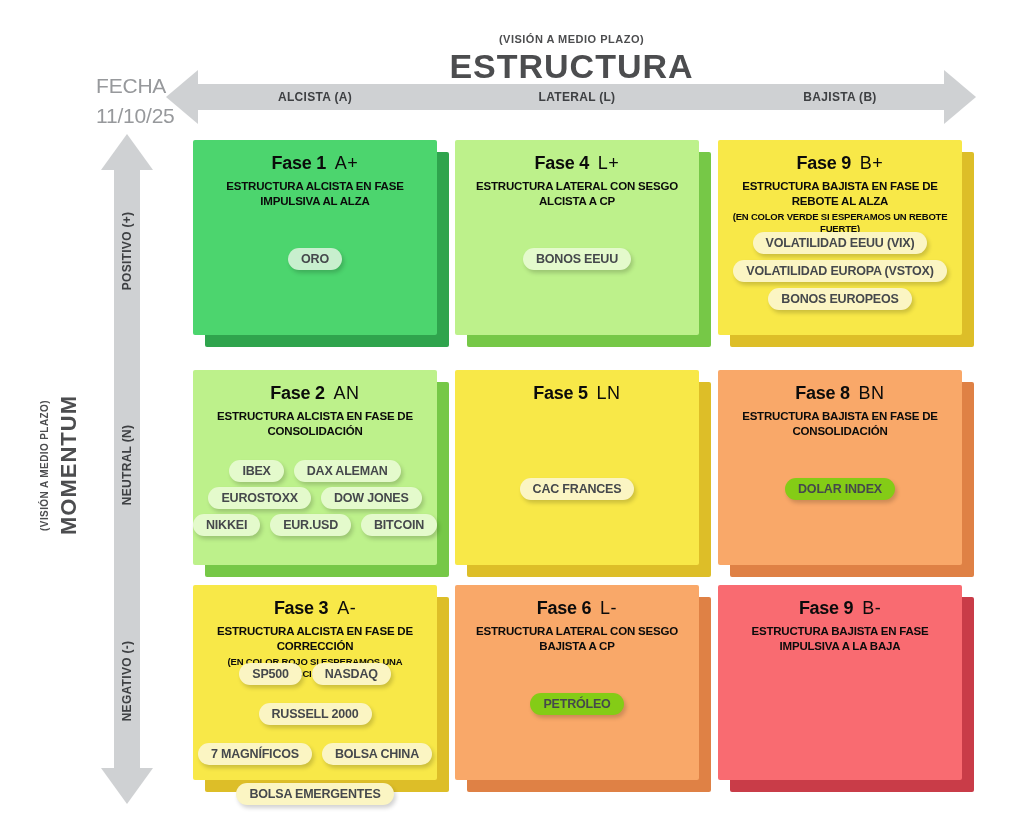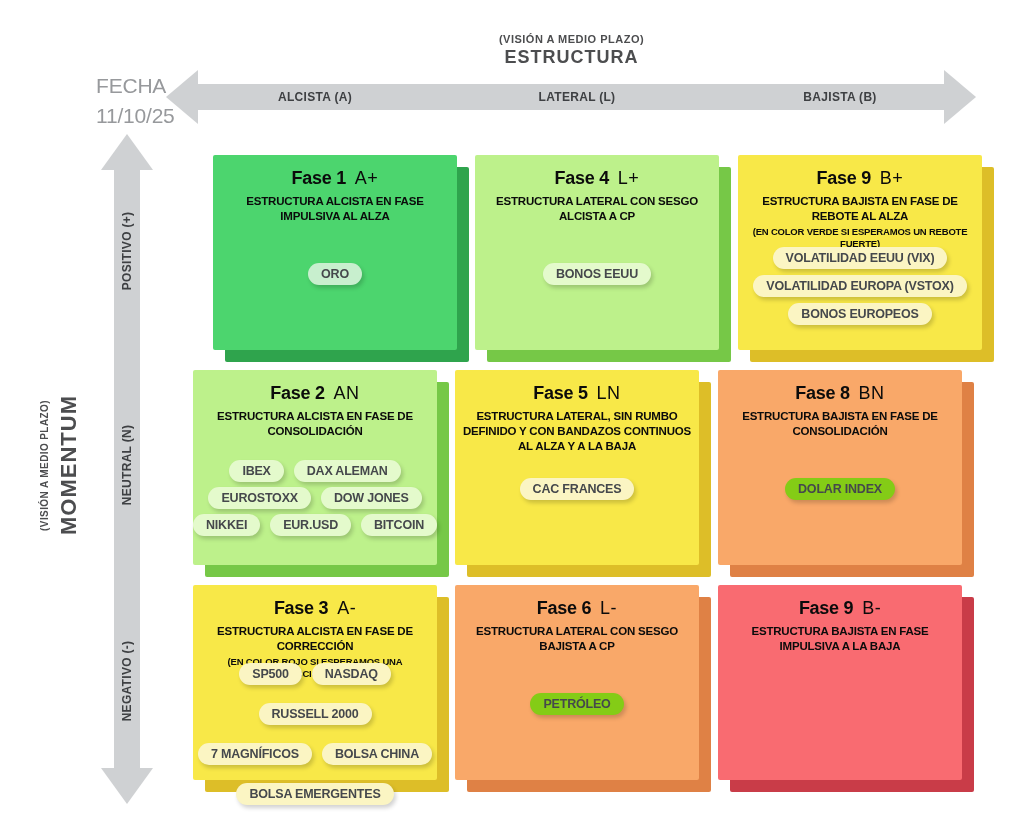--- a/index.html
+++ b/index.html
@@ -4,21 +4,21 @@
 <style>
   html,body { margin:0; padding:0; background:#ffffff; }
   .stage {
     position:relative; width:996px; height:830px; background:#ffffff;
     font-family:"Liberation Sans", sans-serif; overflow:hidden;
   }
   
   .h-subtitle { position:absolute; left:168px; width:807px; top:33px; text-align:center;
     font-size:11px; font-weight:bold; color:#4c4d4f; letter-spacing:0.5px; }
   .h-title { position:absolute; left:168px; width:807px; top:47px; text-align:center;
-    font-size:18px; font-weight:bold; color:#4c4d4f; letter-spacing:1px; }
+    font-size:34px; font-weight:bold; color:#4c4d4f; letter-spacing:1px; }
   .date-block { position:absolute; left:96px; top:71px; font-size:21px; color:#97999c;
     line-height:1.45; letter-spacing:-0.2px; }
   .h-arrow-shaft { position:absolute; left:194px; top:84px; width:752px; height:26px; background:#cfd1d3; }
   .h-arrow-head { position:absolute; width:0; height:0; }
   .h-arrow-head.left { left:166px; top:70px;
     border-top:27px solid transparent; border-bottom:27px solid transparent; border-right:32px solid #cfd1d3; }
   .h-arrow-head.right { left:944px; top:70px;
     border-top:27px solid transparent; border-bottom:27px solid transparent; border-left:32px solid #cfd1d3; }
   .h-label { position:absolute; top:90px; width:244px; text-align:center;
     font-size:12px; font-weight:bold; color:#3e4043; letter-spacing:0.3px; }
@@ -34,21 +34,21 @@
   .v-arrow-head.top { left:101px; top:134px;
     border-left:26px solid transparent; border-right:26px solid transparent; border-bottom:36px solid #cfd1d3; }
   .v-arrow-head.bottom { left:101px; top:768px;
     border-left:26px solid transparent; border-right:26px solid transparent; border-top:36px solid #cfd1d3; }
   .v-label { position:absolute; left:47px; width:160px; font-size:12px; font-weight:bold;
     color:#3e4043; letter-spacing:0.3px; }
   .v-label-0 { top:244px; } .v-label-1 { top:458px; } .v-label-2 { top:674px; }
   
   .cell { position:absolute; width:244px; height:195px; text-align:center; border-radius:2px; }
   .col-0 { left:193px; } .col-1 { left:455px; } .col-2 { left:718px; }
-  .row-0 { top:155px;margin-left:20px; }  .row-1 { top:370px; }  .row-2 { top:585px; }
+  .row-0 { top:140px; }  .row-1 { top:370px; }  .row-2 { top:585px; }
   .theme-green      { background:#4cd56e; box-shadow:12px 12px 0 #2fa44d; }
   .theme-lightgreen { background:#bdf18b; box-shadow:12px 12px 0 #76c847; }
   .theme-yellow     { background:#f8e848; box-shadow:12px 12px 0 #ddbe28; }
   .theme-orange     { background:#f9a869; box-shadow:12px 12px 0 #df8145; }
   .theme-red        { background:#f96b71; box-shadow:12px 12px 0 #c93c48; }
   .cell-title { margin-top:13px; font-size:18px; color:#0b0b0b; }
   .cell-title .fase { font-weight:bold; letter-spacing:-0.3px; }
   .cell-title .code { font-weight:normal; margin-left:9px; letter-spacing:0.5px; }
   .cell-desc { margin:5px auto 0; padding:0 3px; font-weight:bold; font-size:11.5px;
     line-height:1.3; color:#0b0b0b; letter-spacing:-0.2px; }
@@ -150,21 +150,20 @@
           </div>
           <div class="pill-row">
             <span class="pill">NIKKEI</span>
             <span class="pill">EUR.USD</span>
             <span class="pill">BITCOIN</span>
           </div>
         </div>
       </div>
       <div id="fase-5" class="cell theme-yellow col-1 row-1">
         <div class="cell-title"><span class="fase">Fase 5</span><span class="code">LN</span></div>
-        <div class="cell-desc">ESTRUCTURA LATERAL, SIN RUMBO DEFINIDO Y CON BANDAZOS CONTINUOS AL ALZA Y A LA BAJA</div>
         <div class="pill-area">
           <div class="pill-row">
             <span class="pill">CAC FRANCES</span>
           </div>
         </div>
       </div>
       <div id="fase-8" class="cell theme-orange col-2 row-1">
         <div class="cell-title"><span class="fase">Fase 8</span><span class="code">BN</span></div>
         <div class="cell-desc">ESTRUCTURA BAJISTA EN FASE DE CONSOLIDACIÓN</div>
         <div class="pill-area">

